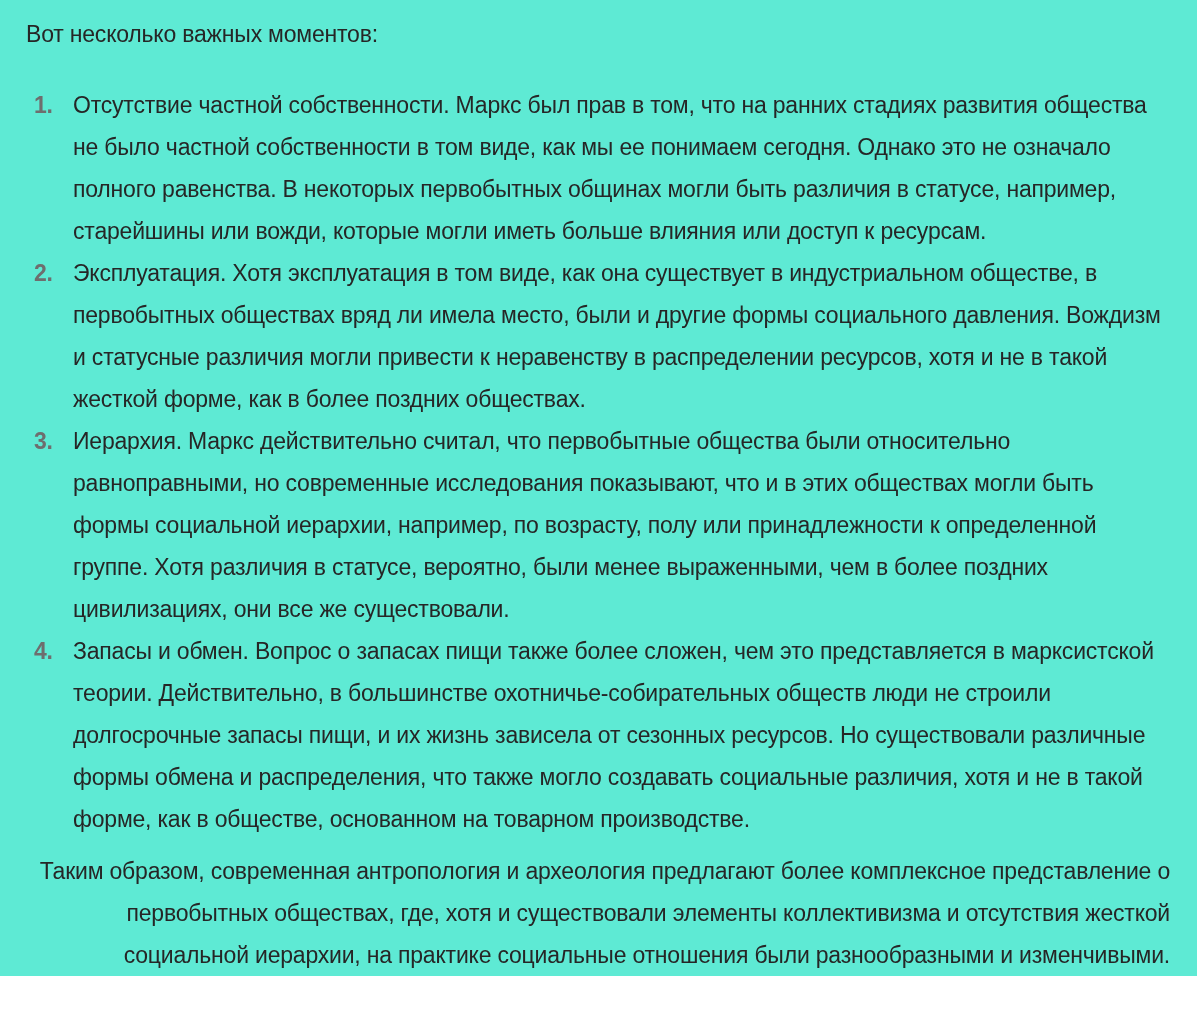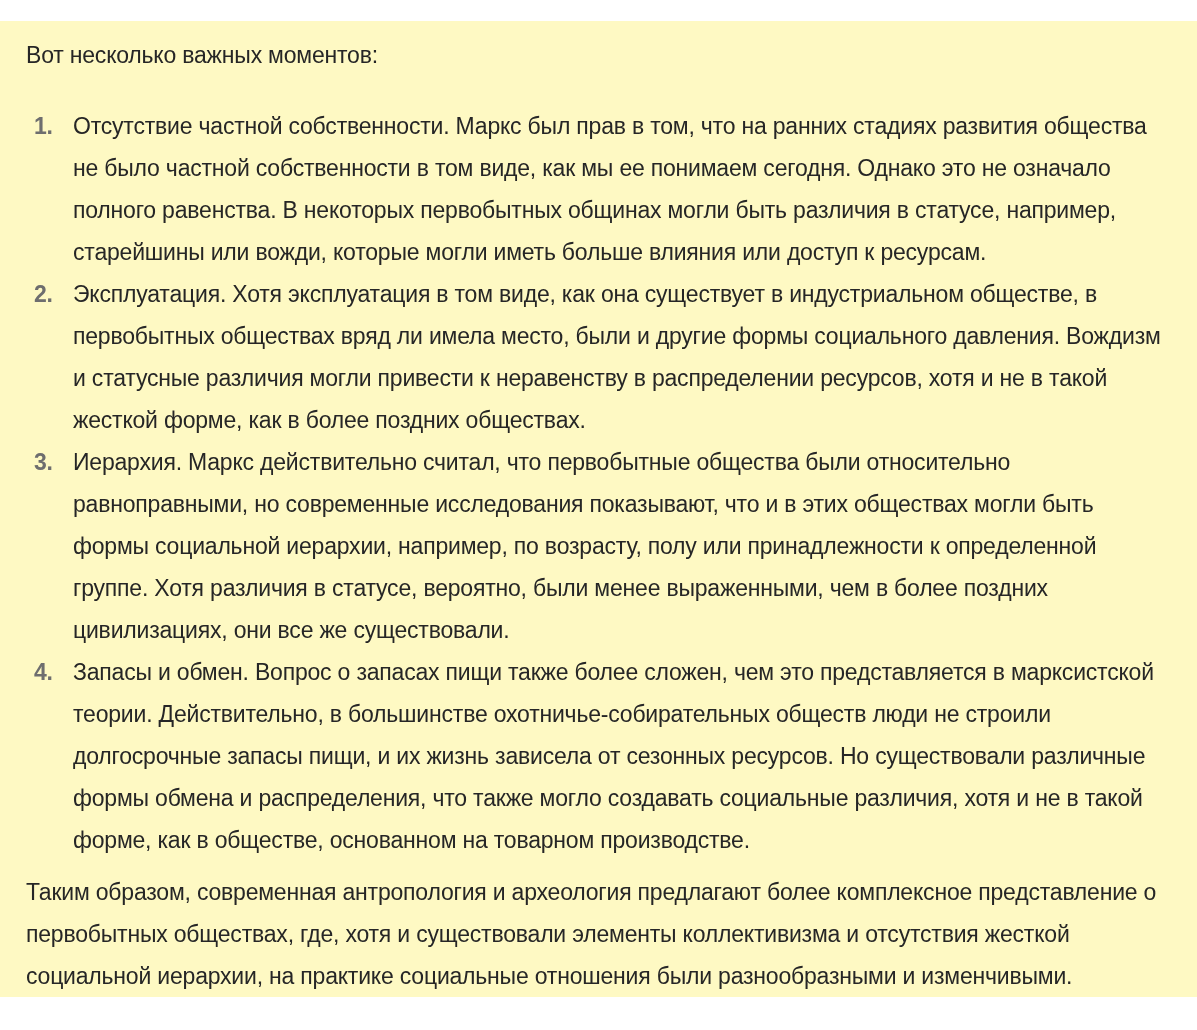--- a/index.html
+++ b/index.html
@@ -13,22 +13,21 @@
   }
   .page {
     box-sizing: border-box;
     width: 1197px;
     padding: 13px 27px 0 26px;
     font-family: "Liberation Sans", sans-serif;
     font-size: 23px;
     line-height: 42px;
     letter-spacing: -0.2px;
     color: #262626;
-    background: #fef9c3;
-    margin-top: 21px;
+    background: #5eead4;
   }
   .intro {
     margin: 0 0 29px 0;
   }
   ol.points {
     list-style: none;
     margin: 0;
     padding: 0;
   }
   li.point {
@@ -42,20 +41,21 @@
     top: 0;
     font-weight: 700;
     color: #6e6e6e;
   }
   strong.title {
     font-weight: 400;
     color: #262626;
   }
   .conclusion {
     margin: 10px 0 0 0;
+    text-align: right;
   }
 </style>
 </head>
 <body>
 
 <div class="page">
 
   <p class="intro">Вот несколько важных моментов:</p>
 
   <ol class="points">

